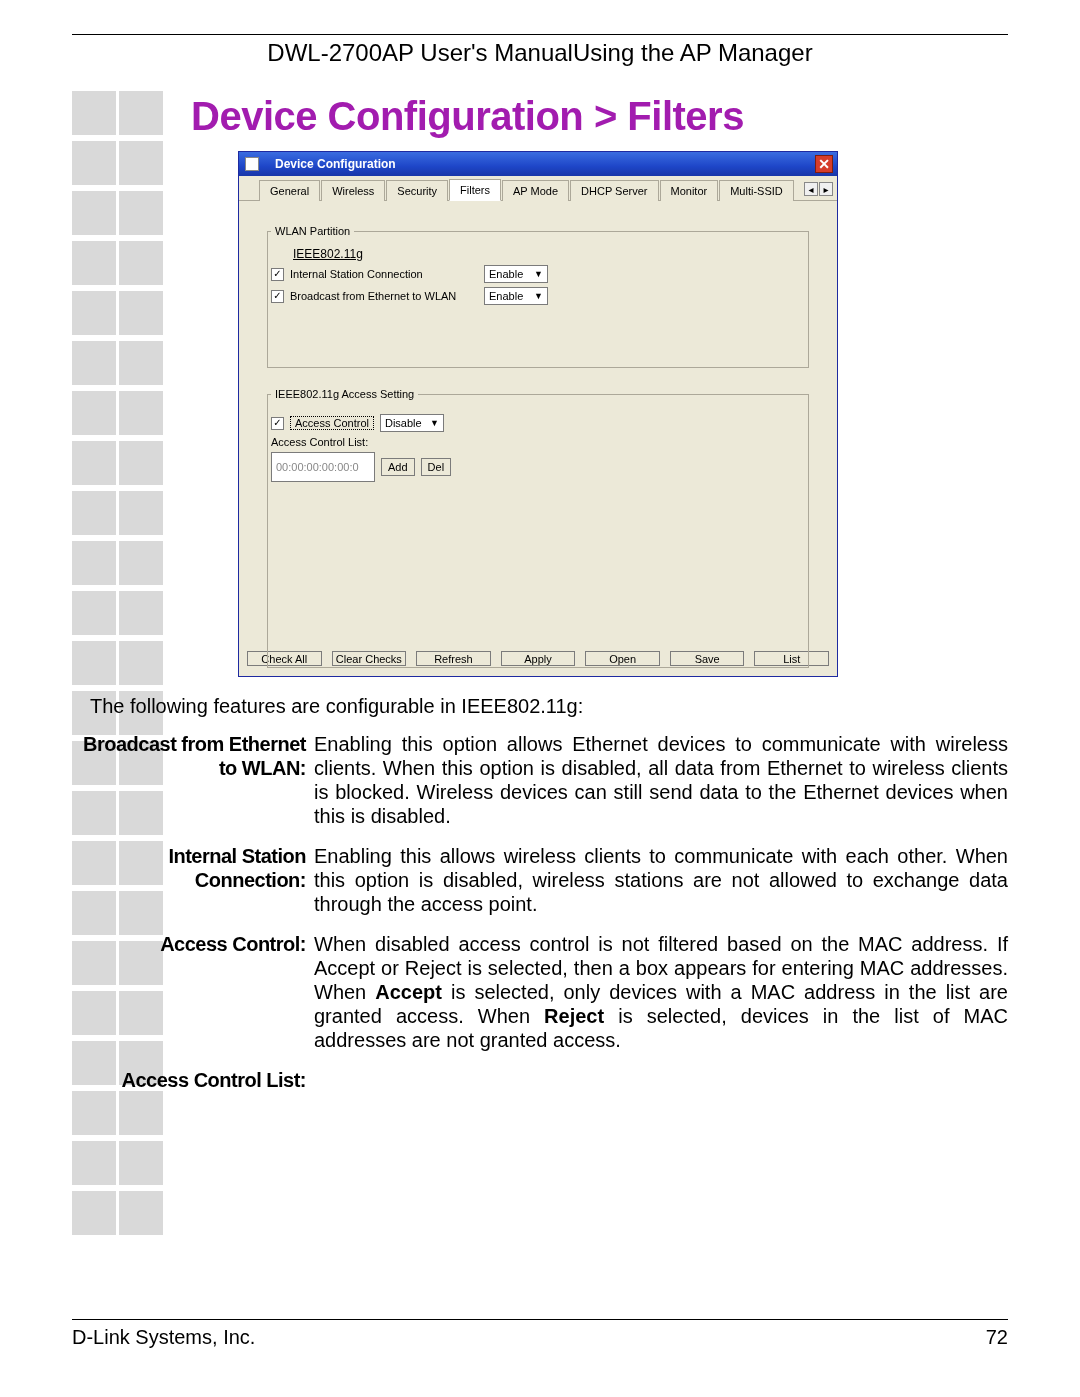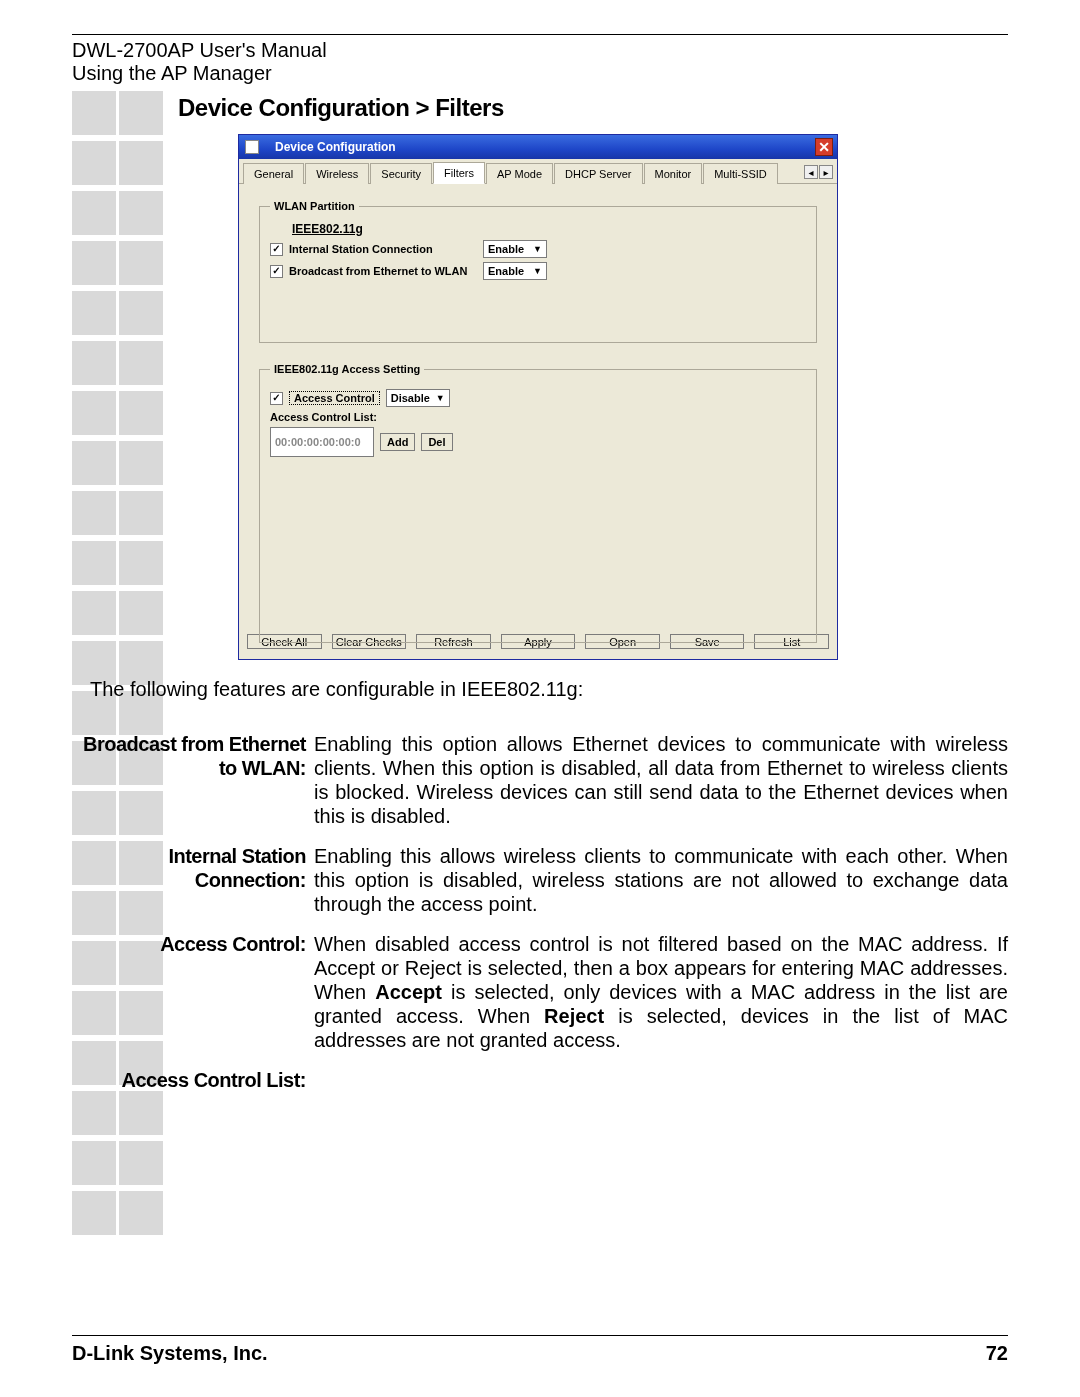--- a/index.html
+++ b/index.html
@@ -18,23 +18,22 @@
     padding: 28px 72px 0 72px;
   }
   .hr-top, .hr-bot {
     border: 0;
     border-top: 1px solid #000;
     margin: 6px 0 4px 0;
   }
   .head-row {
     display: flex;
     justify-content: center;
-    font-size: 20px;
+    font-size: 24px;
     margin: 2px 0 6px 0;
-    flex-direction: column;
   }
   .foot-row {
     display: flex;
     justify-content: space-between;
     font-size: 20px;
     margin-top: 6px;
   }
 
   
   .squares {
@@ -51,25 +50,25 @@
   }
 
   .content {
     position: absolute;
     left: 178px;
     right: 72px;
     top: 94px;
   }
 
   h1.title {
-    margin: 0 0 12px 0;
+    margin: 0 0 12px 13px;
     font-family: Arial, Helvetica, sans-serif;
     font-weight: bold;
-    font-size: 24px;
-    color: #000000;
+    font-size: 40px;
+    color: #a21caf;
     letter-spacing: -0.5px;
   }
 
   
   .dialog {
     width: 600px;
     margin-left: 60px;
     border: 1px solid #1e2aa0;
     background: #ece9d8;
     font-family: Tahoma, Arial, sans-serif;
@@ -94,21 +93,21 @@
     font-weight: bold;
     display: flex;
     align-items: center;
     justify-content: center;
     font-size: 14px;
     line-height: 14px;
   }
   .tabstrip {
     display: flex;
     align-items: center;
-    padding: 2px 4px 0 4px;
+    padding: 2px 4px 0 20px;
     background: #ece9d8;
     border-bottom: 1px solid #aca899;
   }
   .tab {
     padding: 4px 10px;
     border: 1px solid #aca899;
     border-bottom: none;
     margin-right: 1px;
     background: #ece9d8;
     font-size: 11px;
@@ -136,23 +135,22 @@
     justify-content: center;
   }
   .tab-body {
     background: #ece9d8;
     padding: 8px 12px 4px 12px;
     height: 440px;
     position: relative;
   }
   fieldset {
     border: 1px solid #aca899;
-    padding: 10px 10px 8px 10px;
-    margin: 8px;
-    font-weight: bold;
+    padding: 10px 10px 8px 3px;
+    margin: 16px;
   }
   legend { padding: 0 4px; font-size: 11px; }
   .ul { text-decoration: underline; display: inline-block; }
   .row { display: flex; align-items: center; gap: 6px; margin: 4px 0; font-size: 11px; }
   .winchk {
     -webkit-appearance: none; appearance: none;
     width: 13px; height: 13px;
     border: 1px solid #7b7b7b;
     background: #fff;
     display: inline-flex;
@@ -247,22 +245,21 @@
     flex: 1;
     text-align: justify;
     line-height: 24px;
   }
   .def-body b { font-weight: bold; }
 
   .footer {
     position: absolute;
     left: 72px;
     right: 72px;
-    bottom: 32px;
-    font-weight: bold;
+    bottom: 48px;
   }
 </style>
 </head>
 <body>
 
 <div class="page">
   <hr class="hr-top">
   <div class="head-row">
     <span>DWL-2700AP User's Manual</span>
     <span>Using the AP Manager</span>

